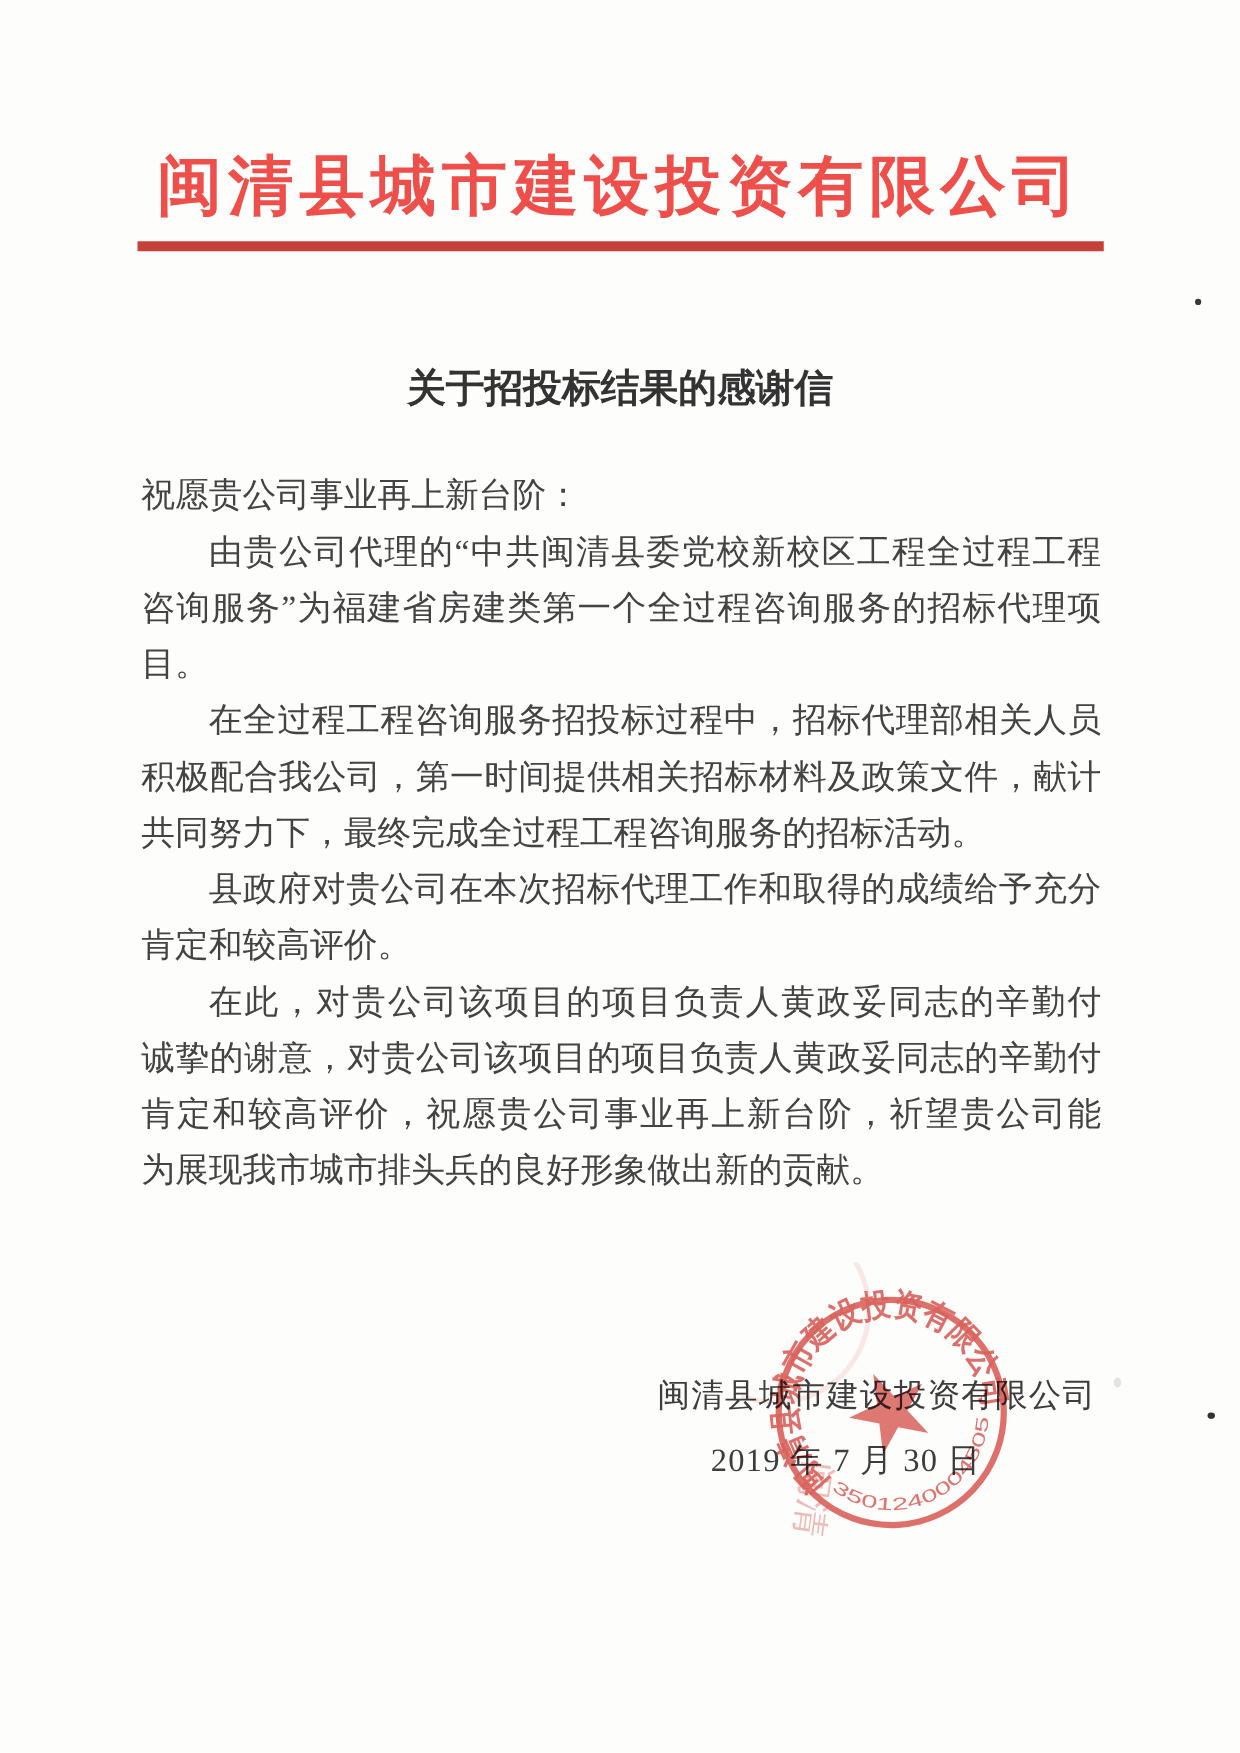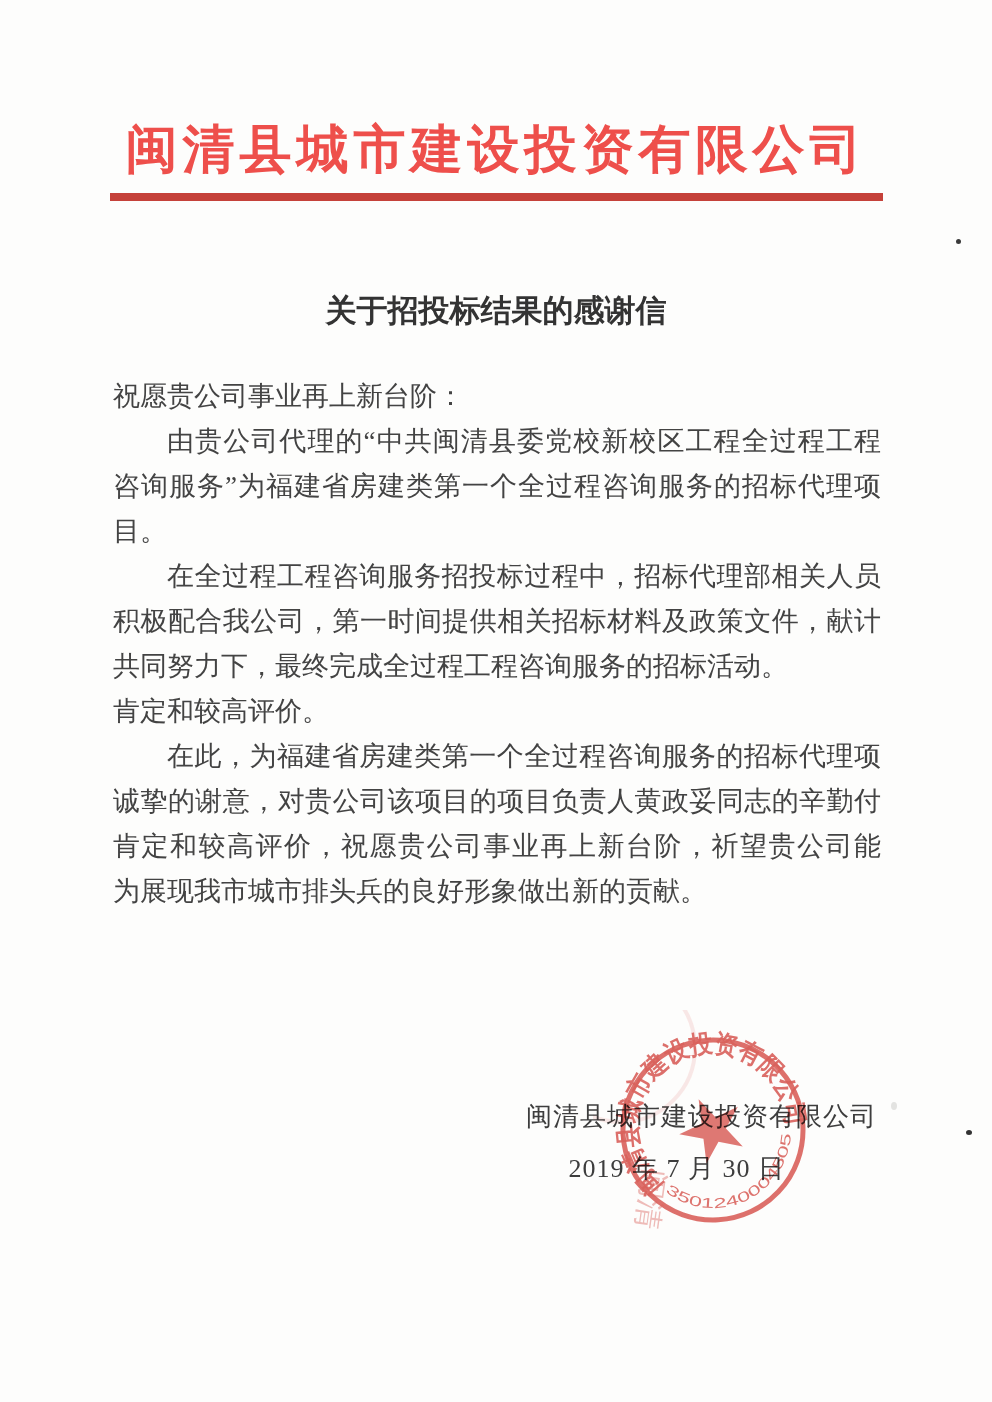--- a/index.html
+++ b/index.html
@@ -72,22 +72,23 @@
   <div class="doc-title">关于招投标结果的感谢信</div>
 
   <div class="body-block">
     <div class="line">祝愿贵公司事业再上新台阶：</div>
     <div class="line ind fill">由贵公司代理的“中共闽清县委党校新校区工程全过程工程</div>
     <div class="line fill">咨询服务”为福建省房建类第一个全过程咨询服务的招标代理项</div>
     <div class="line">目。</div>
     <div class="line ind fill">在全过程工程咨询服务招投标过程中，招标代理部相关人员</div>
     <div class="line fill">积极配合我公司，第一时间提供相关招标材料及政策文件，献计</div>
     <div class="line">共同努力下，最终完成全过程工程咨询服务的招标活动。</div>
+    <div class="line ind fill">县政府对贵公司在本次招标代理工作和取得的成绩给予充分</div>
     <div class="line">肯定和较高评价。</div>
-    <div class="line ind fill">在此，为福建省房建类第一个全过程咨询服务的招标代理项</div>
+    <div class="line ind fill">在此，对贵公司该项目的项目负责人黄政妥同志的辛勤付</div>
     <div class="line fill">诚挚的谢意，对贵公司该项目的项目负责人黄政妥同志的辛勤付</div>
     <div class="line fill">肯定和较高评价，祝愿贵公司事业再上新台阶，祈望贵公司能</div>
     <div class="line">为展现我市城市排头兵的良好形象做出新的贡献。</div>
   </div>
 
   <div class="sig">闽清县城市建设投资有限公司</div>
   <div class="date">2019 年 7 月 30 日</div>
 
   <svg class="seal" viewBox="0 0 240 240">
 

